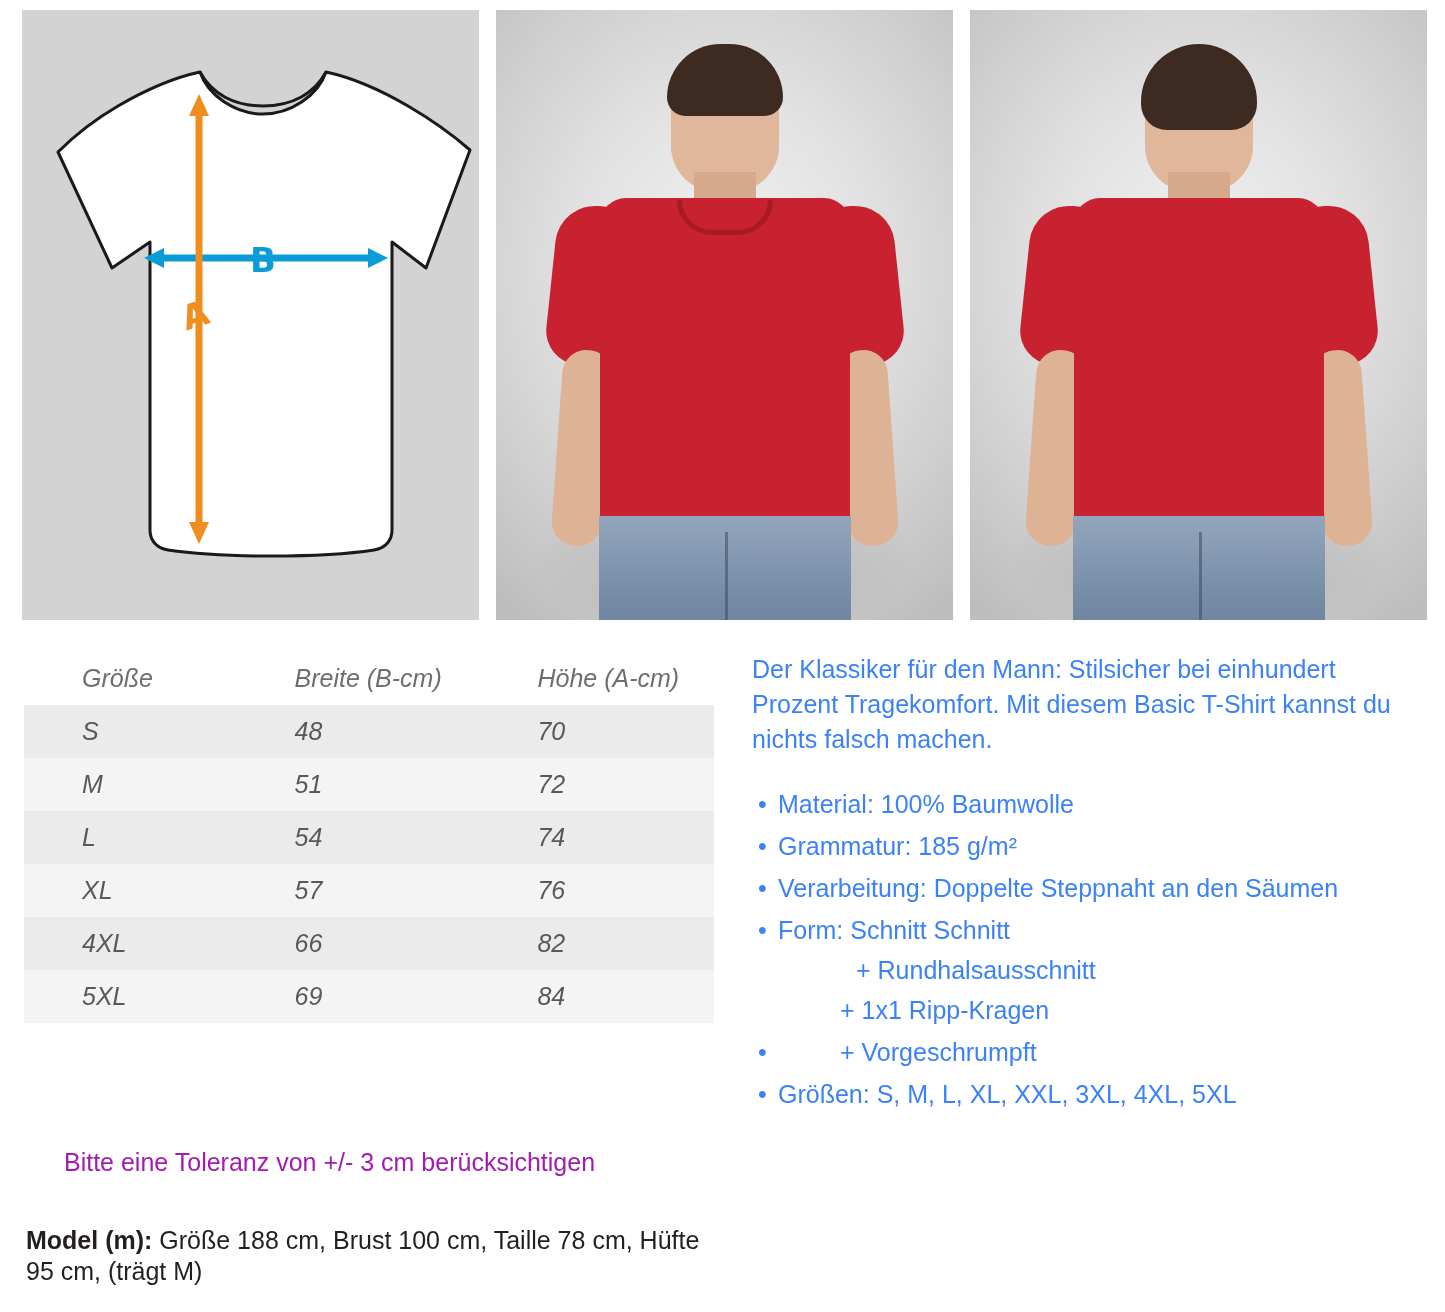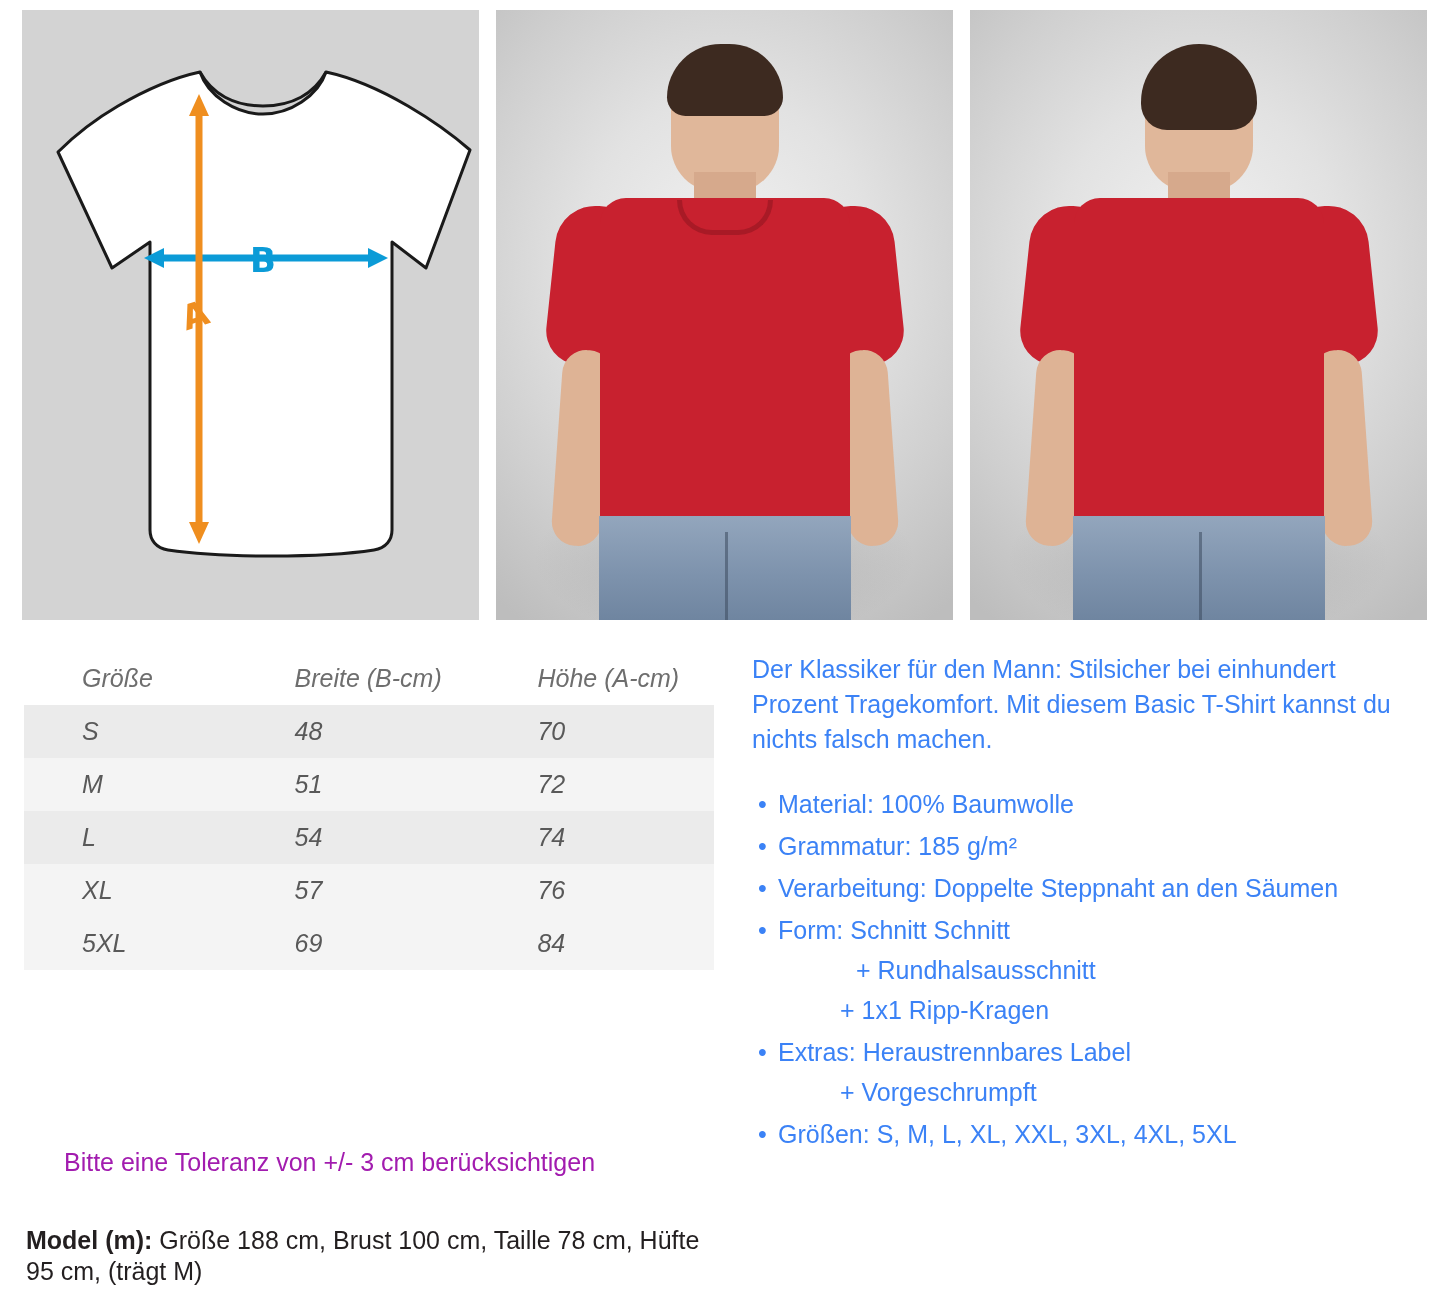--- a/index.html
+++ b/index.html
@@ -315,20 +315,25 @@
       <tr class="odd">
         <td>L</td>
         <td>54</td>
         <td>74</td>
       </tr>
       <tr class="even">
         <td>XL</td>
         <td>57</td>
         <td>76</td>
       </tr>
+      <tr class="odd">
+        <td>4XL</td>
+        <td>66</td>
+        <td>82</td>
+      </tr>
       <tr class="even">
         <td>5XL</td>
         <td>69</td>
         <td>84</td>
       </tr>
     </tbody>
   </table>
 
   <div class="tolerance">Bitte eine Toleranz von +/- 3 cm berücksichtigen</div>
 
@@ -347,21 +352,20 @@
       </li>
       <li>
         <span>Verarbeitung: Doppelte Steppnaht an den Säumen</span>
       </li>
       <li>
         <span>Form: Schnitt Schnitt</span>
         <span class="sub-plus">+ Rundhalsausschnitt</span>
         <span class="sub-plus narrow">+ 1x1 Ripp-Kragen</span>
       </li>
       <li>
-        <span>Extras: Heraustrennbares Label</span>
         <span class="sub-plus narrow">+ Vorgeschrumpft</span>
       </li>
       <li>
         <span>Größen:  S, M, L, XL, XXL, 3XL, 4XL, 5XL</span>
       </li>
     </ul>
   </div>
 
 </div>
 

